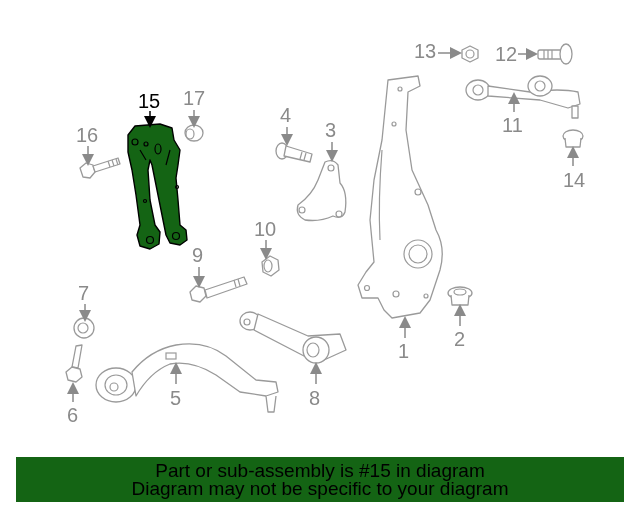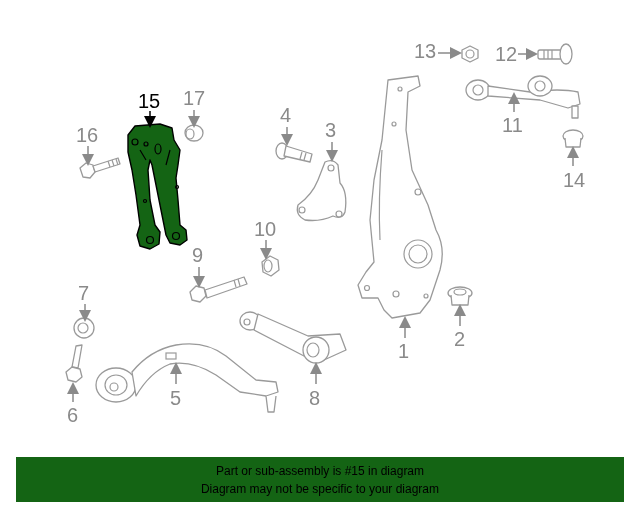--- a/index.html
+++ b/index.html
@@ -8,21 +8,21 @@
   .callout { font-family:"Liberation Sans", sans-serif; font-size:20px; fill:#8a8a8a; }
   .callout.active { fill:#000000; }
   .part { fill:#ffffff; stroke:#9a9a9a; stroke-width:1.3; stroke-linejoin:round; }
   .partline { fill:none; stroke:#9a9a9a; stroke-width:1.2; }
   .arrow { stroke:#8a8a8a; stroke-width:1.5; fill:none; }
   .arrowhead { fill:#8a8a8a; }
   .arrow.active { stroke:#000; }
   .hl { fill:#146414; stroke:#000; stroke-width:1.4; stroke-linejoin:round; }
   .hlline { fill:none; stroke:#000; stroke-width:1.2; }
   #banner { position:absolute; left:16px; top:457px; width:608px; height:45px; background:#146414;
-            color:#000; text-align:center; font-size:12px; line-height:18px; padding-top:5px; box-sizing:border-box; }
+            color:#000; text-align:center; font-size:19px; line-height:18px; padding-top:5px; box-sizing:border-box; }
   #banner div { white-space:nowrap; }
 </style>
 </head>
 <body>
 
 <svg id="diagram" viewBox="0 0 640 512" xmlns="http://www.w3.org/2000/svg">
   <defs>
     <marker id="ah" markerWidth="8" markerHeight="8" refX="4" refY="4" orient="auto">
         <path d="M0,0 L8,4 L0,8 z" class="arrowhead"></path>
       </marker>

